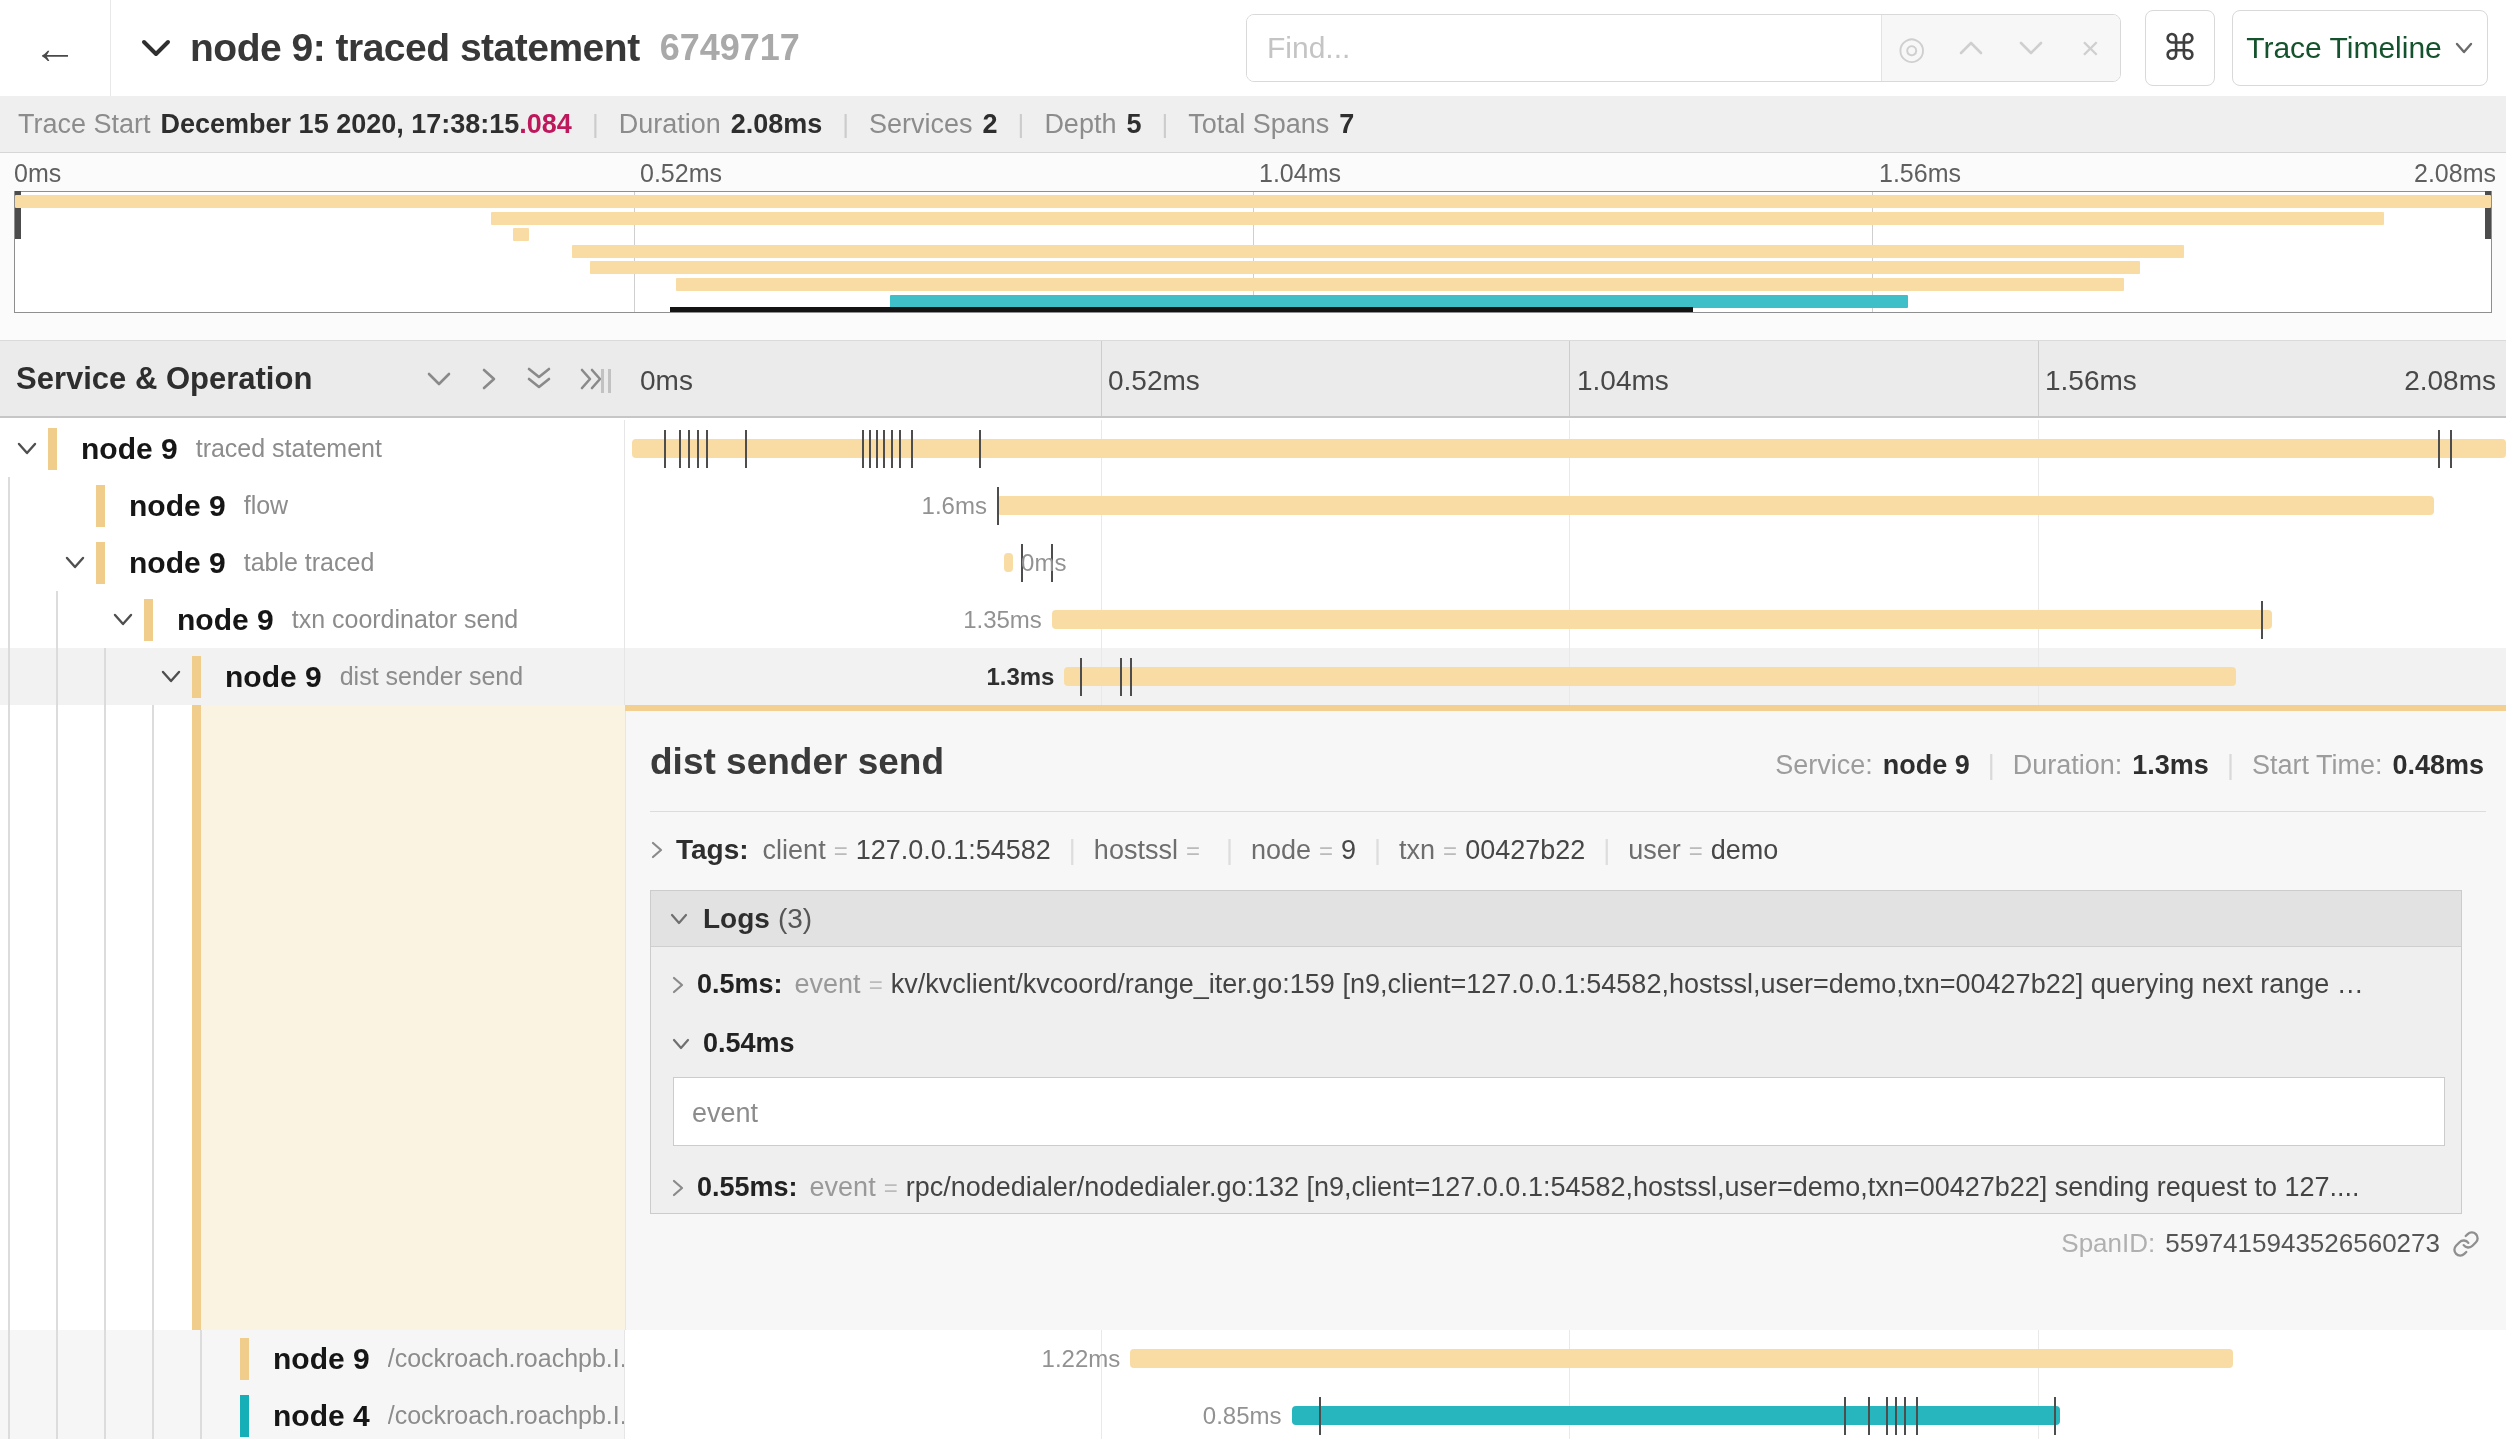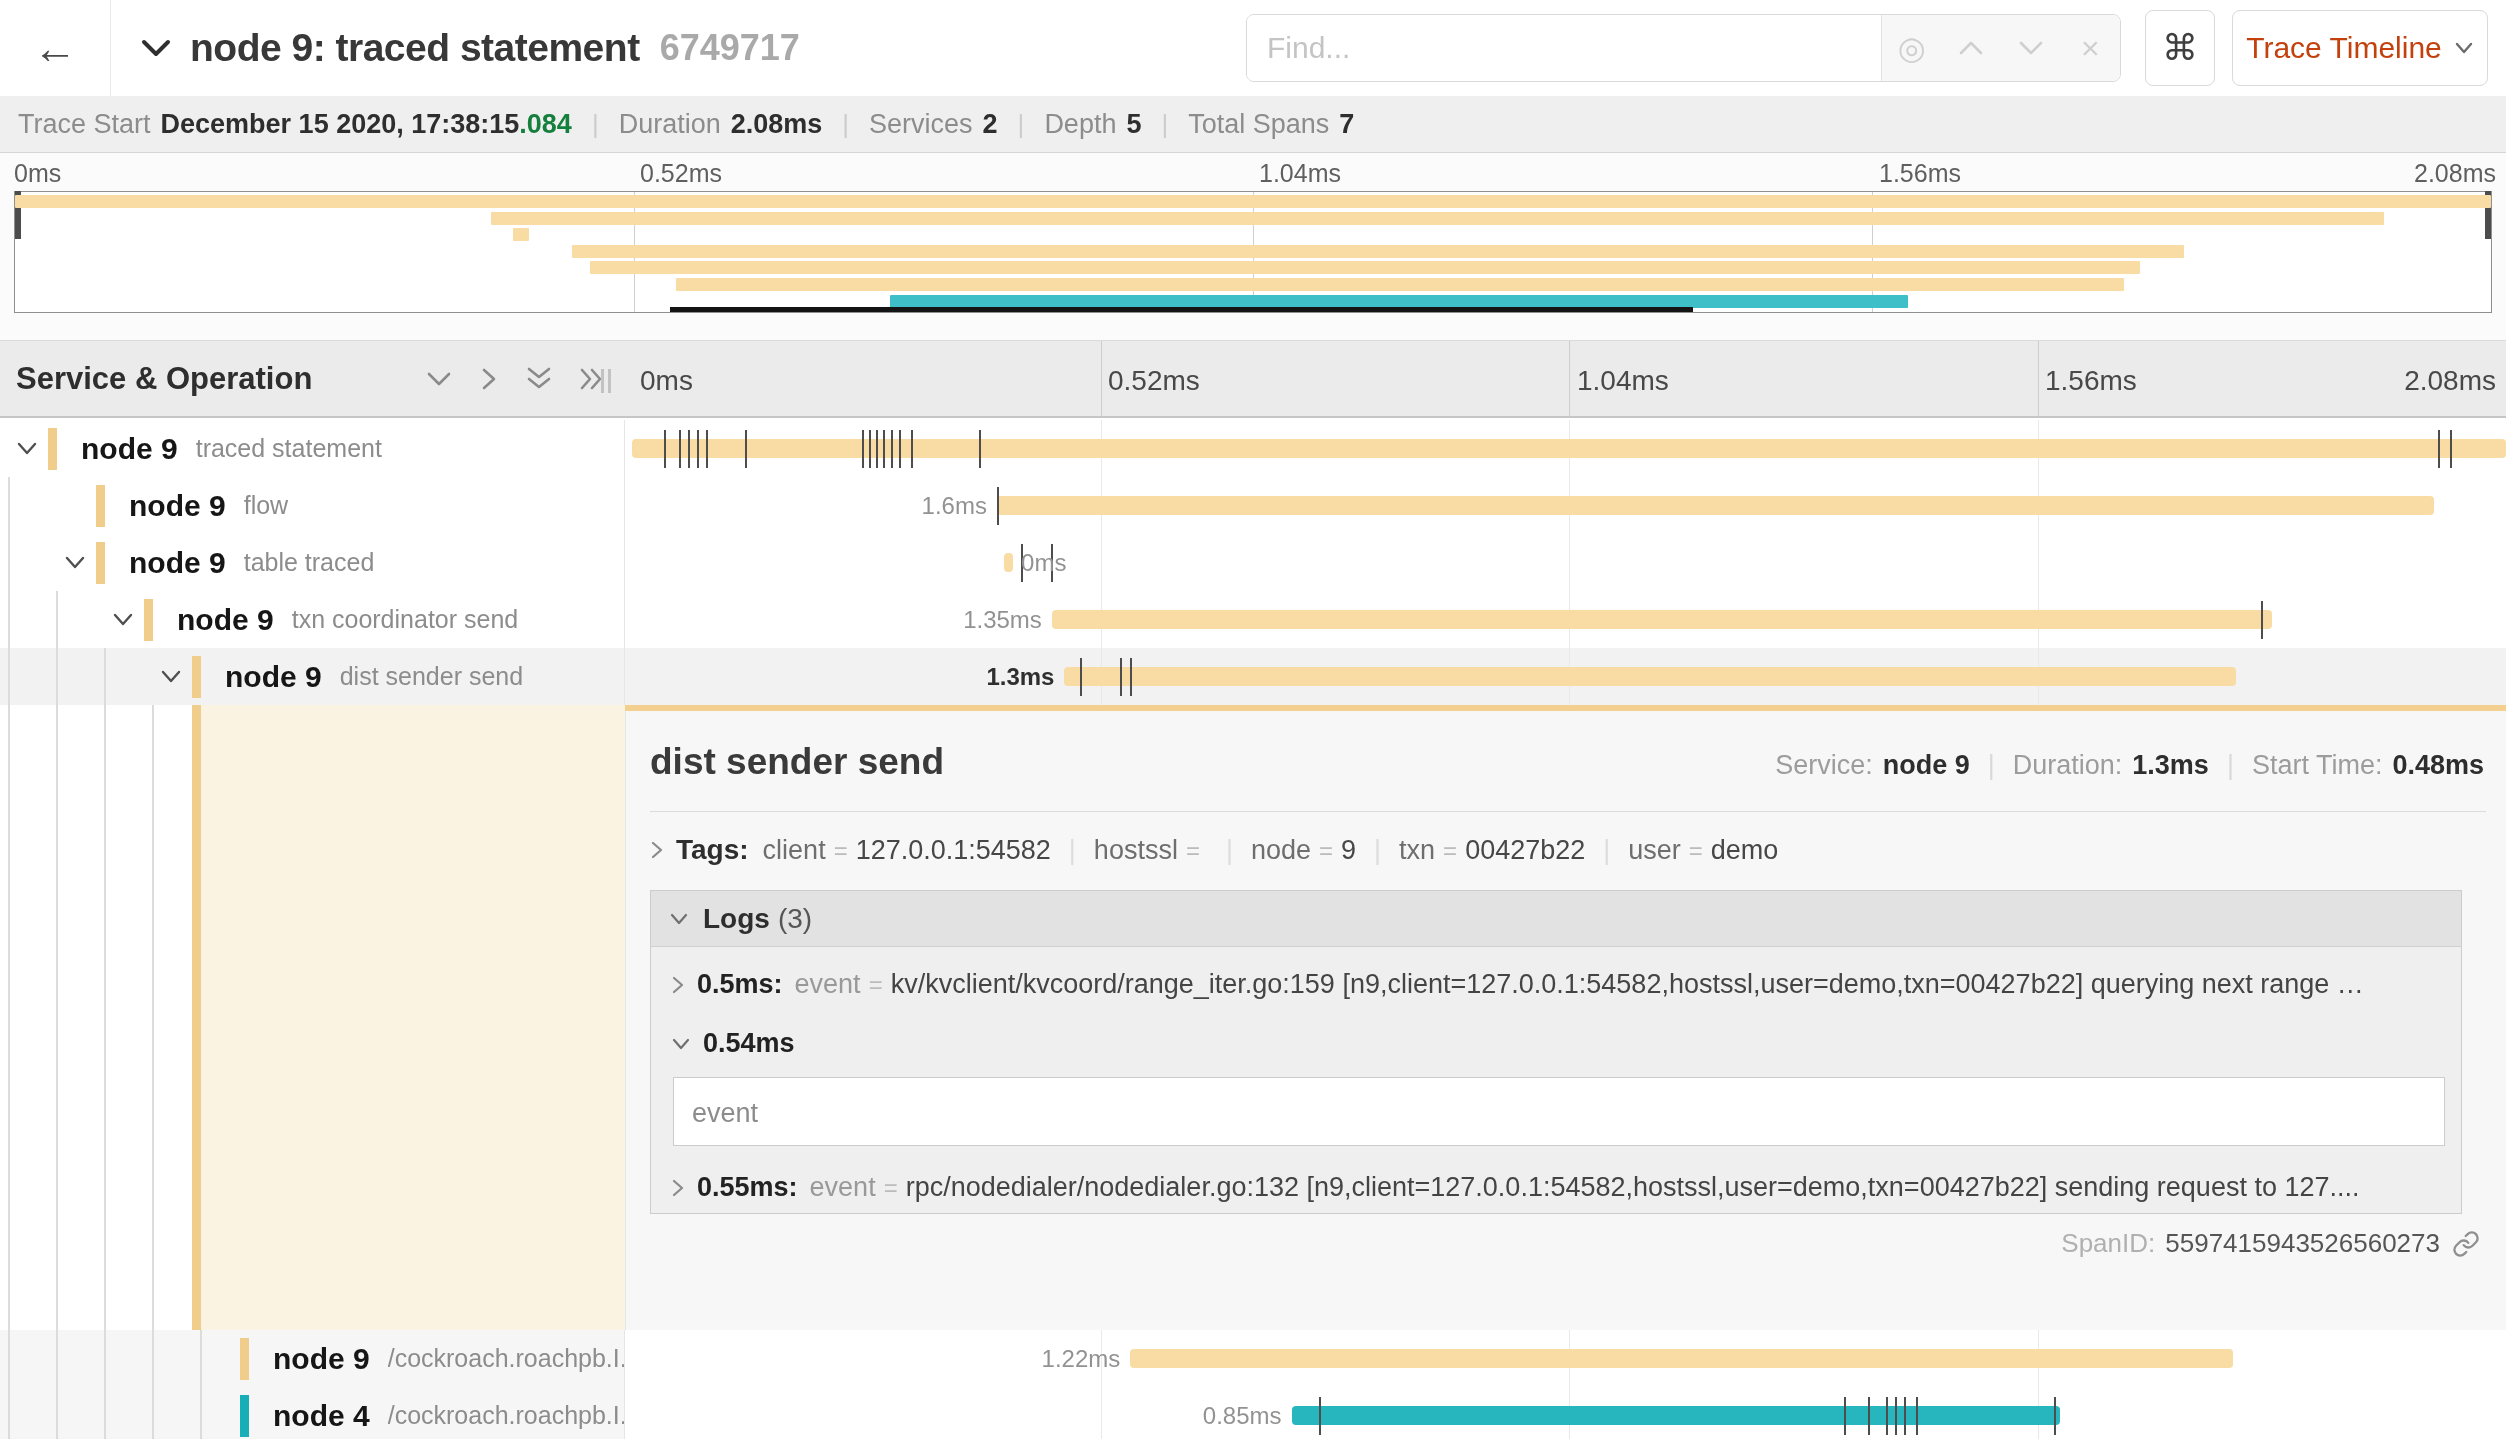--- a/index.html
+++ b/index.html
@@ -21,28 +21,28 @@
   .find-input { flex:0 0 634px; border:none; outline:none; font-size:30px; color:#444;
     padding:0 20px; font-family:"Liberation Sans",sans-serif; background:#fff; }
   .find-input::placeholder { color:#c4c4c4; }
   .find-addon { flex:1; background:#f7f7f7; border-left:1px solid #e3e3e3; display:flex;
     align-items:center; justify-content:space-around; color:#cfcfcf; }
   .addon-ic { font-size:32px; color:#cfcfcf; display:flex; align-items:center; justify-content:center; width:46px; }
   .kbd-btn { position:absolute; left:2145px; top:10px; width:70px; height:76px; border:1px solid #d9d9d9;
     border-radius:8px; background:#fff; font-size:36px; color:#3f3f3f; display:flex; align-items:center; justify-content:center; cursor:pointer; }
   .tt-btn { position:absolute; left:2232px; top:10px; width:256px; height:76px; border:1px solid #d9d9d9;
     border-radius:8px; background:#fff; display:flex; align-items:center; justify-content:center; gap:12px;
-    font-size:30px; color:#c2410c; cursor:pointer; }
+    font-size:30px; color:#14532d; cursor:pointer; }
 
   
   .statsbar { position:absolute; top:96px; left:0; width:100%; height:57px; background:#efefef;
     border-bottom:1px solid #d6d6d6; display:flex; align-items:center; padding-left:18px; font-size:27px; }
   .stat-label { color:#8c8c8c; margin-right:10px; }
   .stat-value { color:#2e2e2e; font-weight:bold; }
-  .stat-suffix { color:#15803d; font-weight:bold; }
+  .stat-suffix { color:#be185d; font-weight:bold; }
   .stat-sep { color:#cccccc; margin:0 20px; font-size:26px; }
 
   
   .minimap { position:absolute; top:153px; left:0; width:100%; height:187px; background:#fbfbfb; }
   .mm-label { position:absolute; top:6px; font-size:25px; color:#5f5f5f; }
   .mm-canvas { position:absolute; left:14px; top:38px; width:2478px; height:122px; background:#fff;
     border:1px solid #8f8f8f; cursor:crosshair; }
   .mm-grid { position:absolute; top:0; width:1px; height:100%; background:#cfcfcf; }
   .mm-bar { position:absolute; height:13px; border-radius:1px; }
   .mm-handle { position:absolute; top:-1px; width:6px; height:48px; background:#4c4c4c; }

